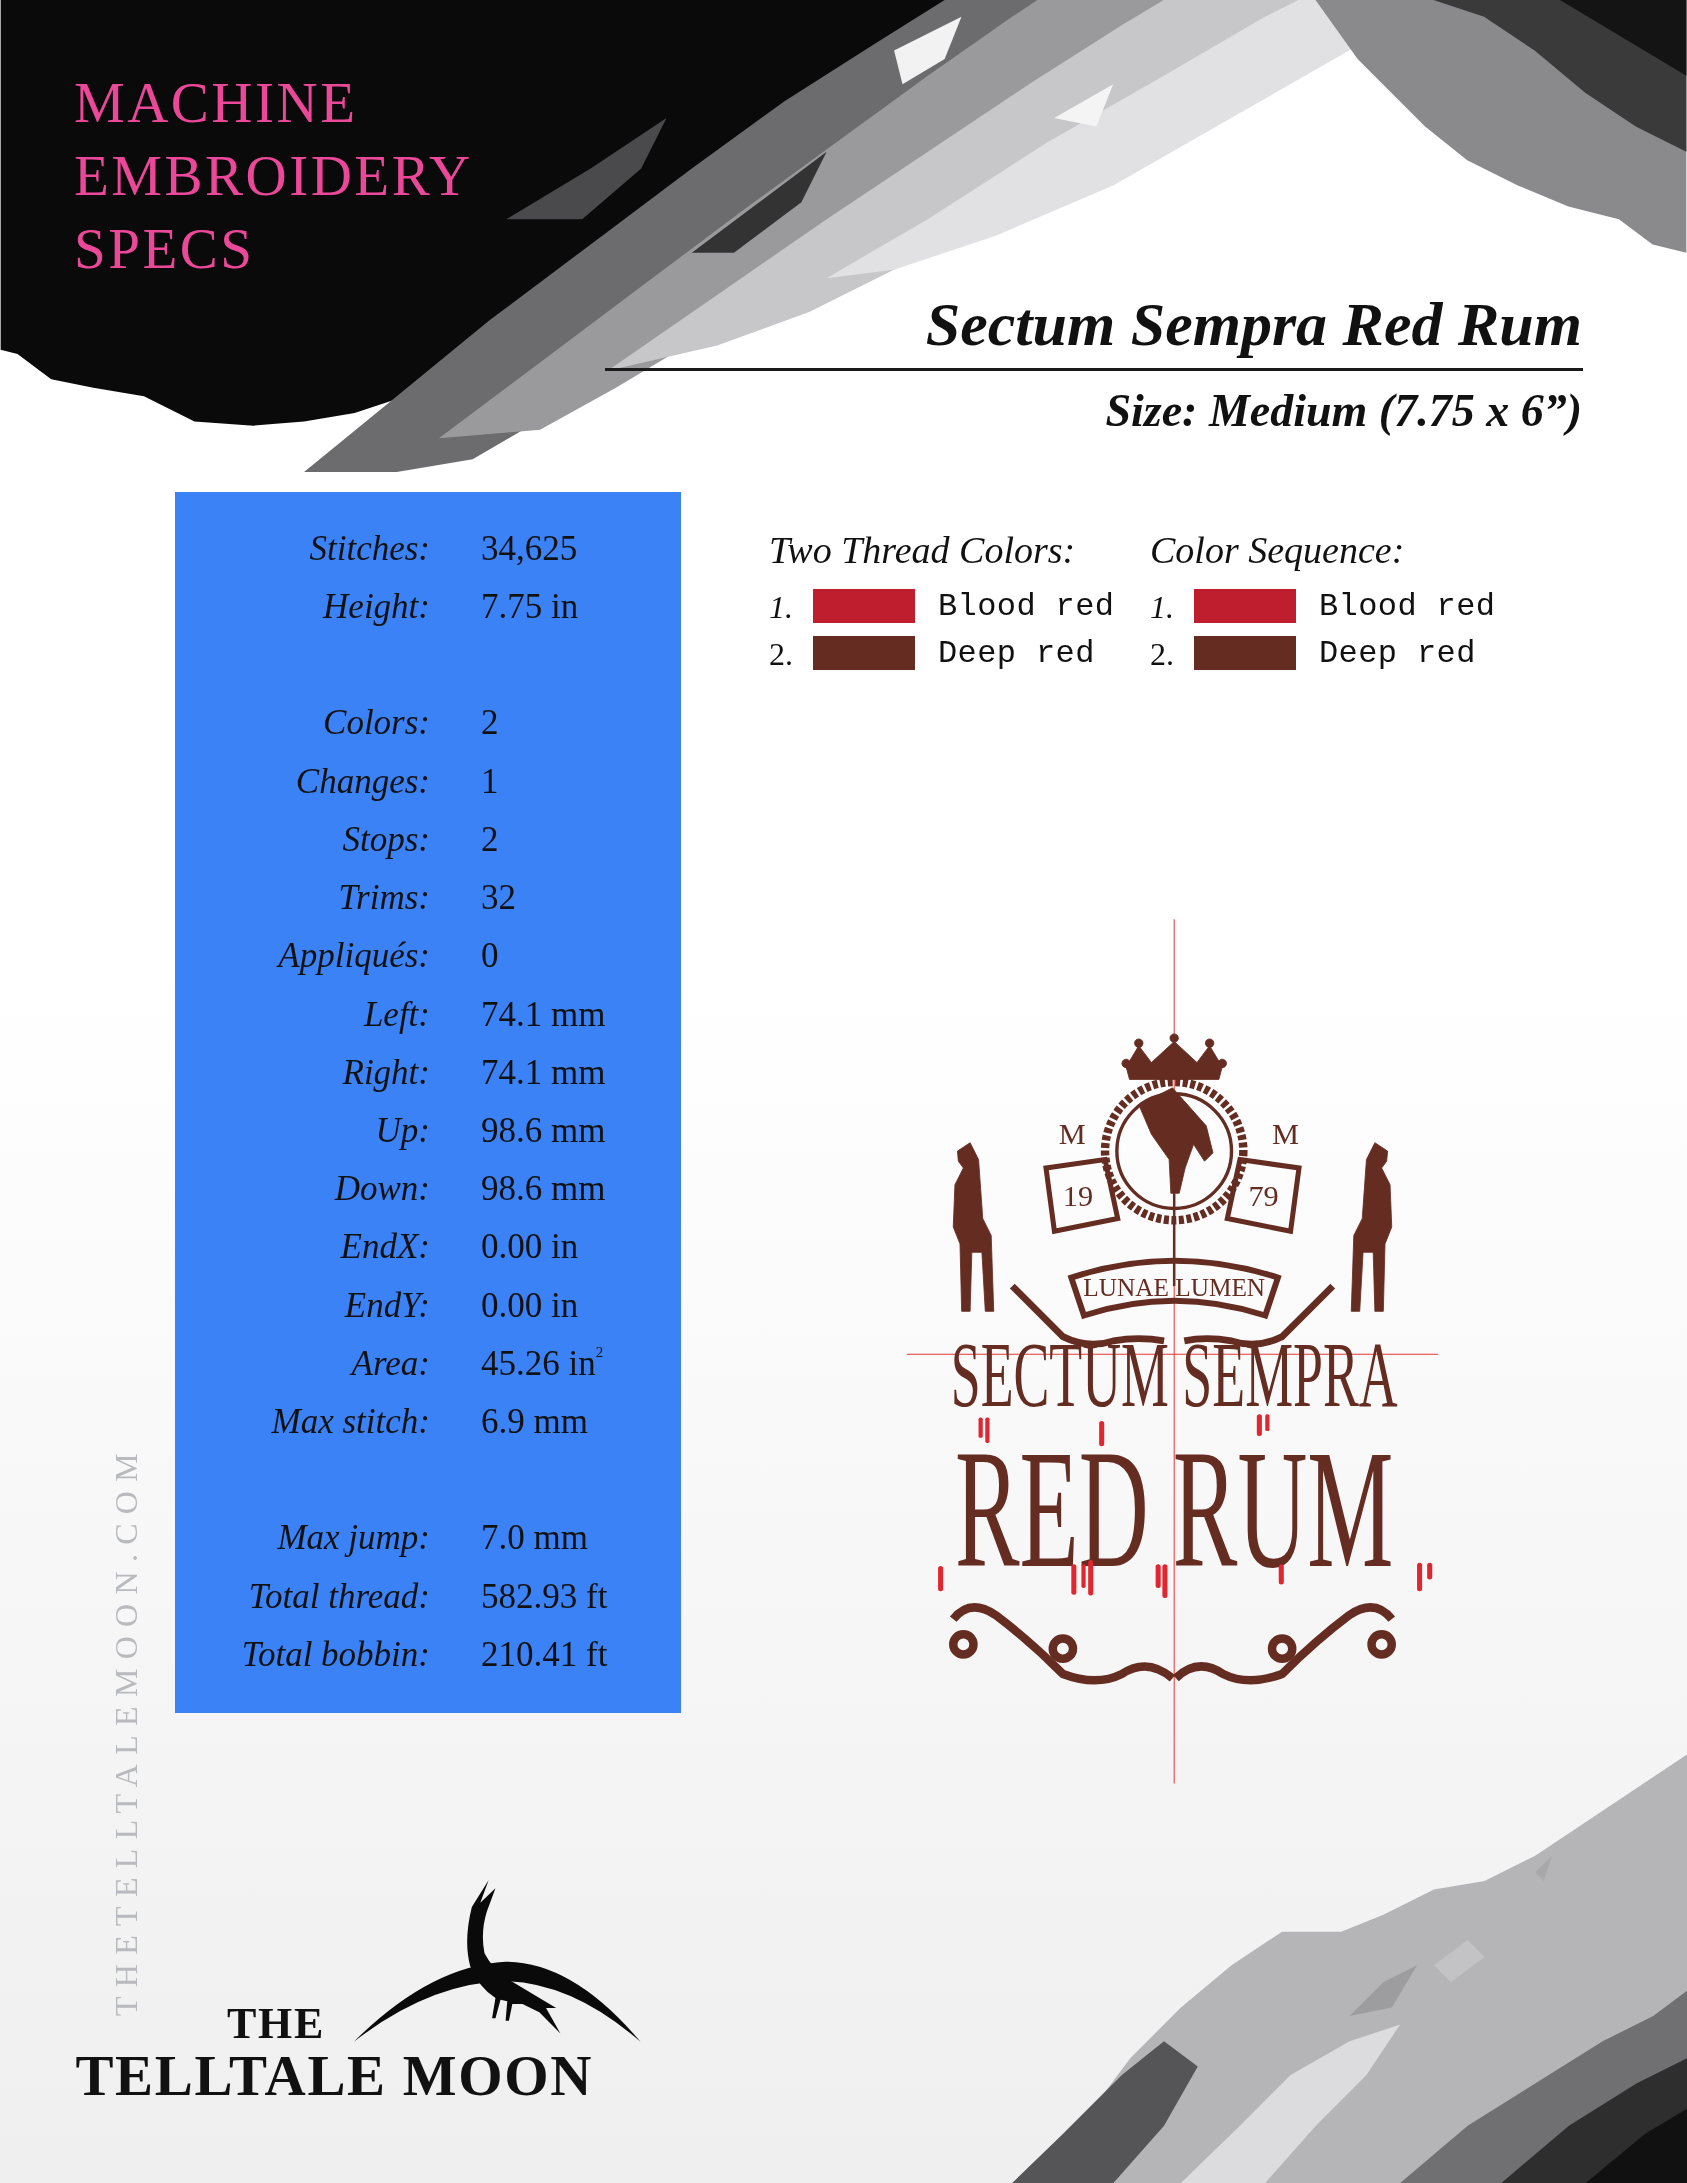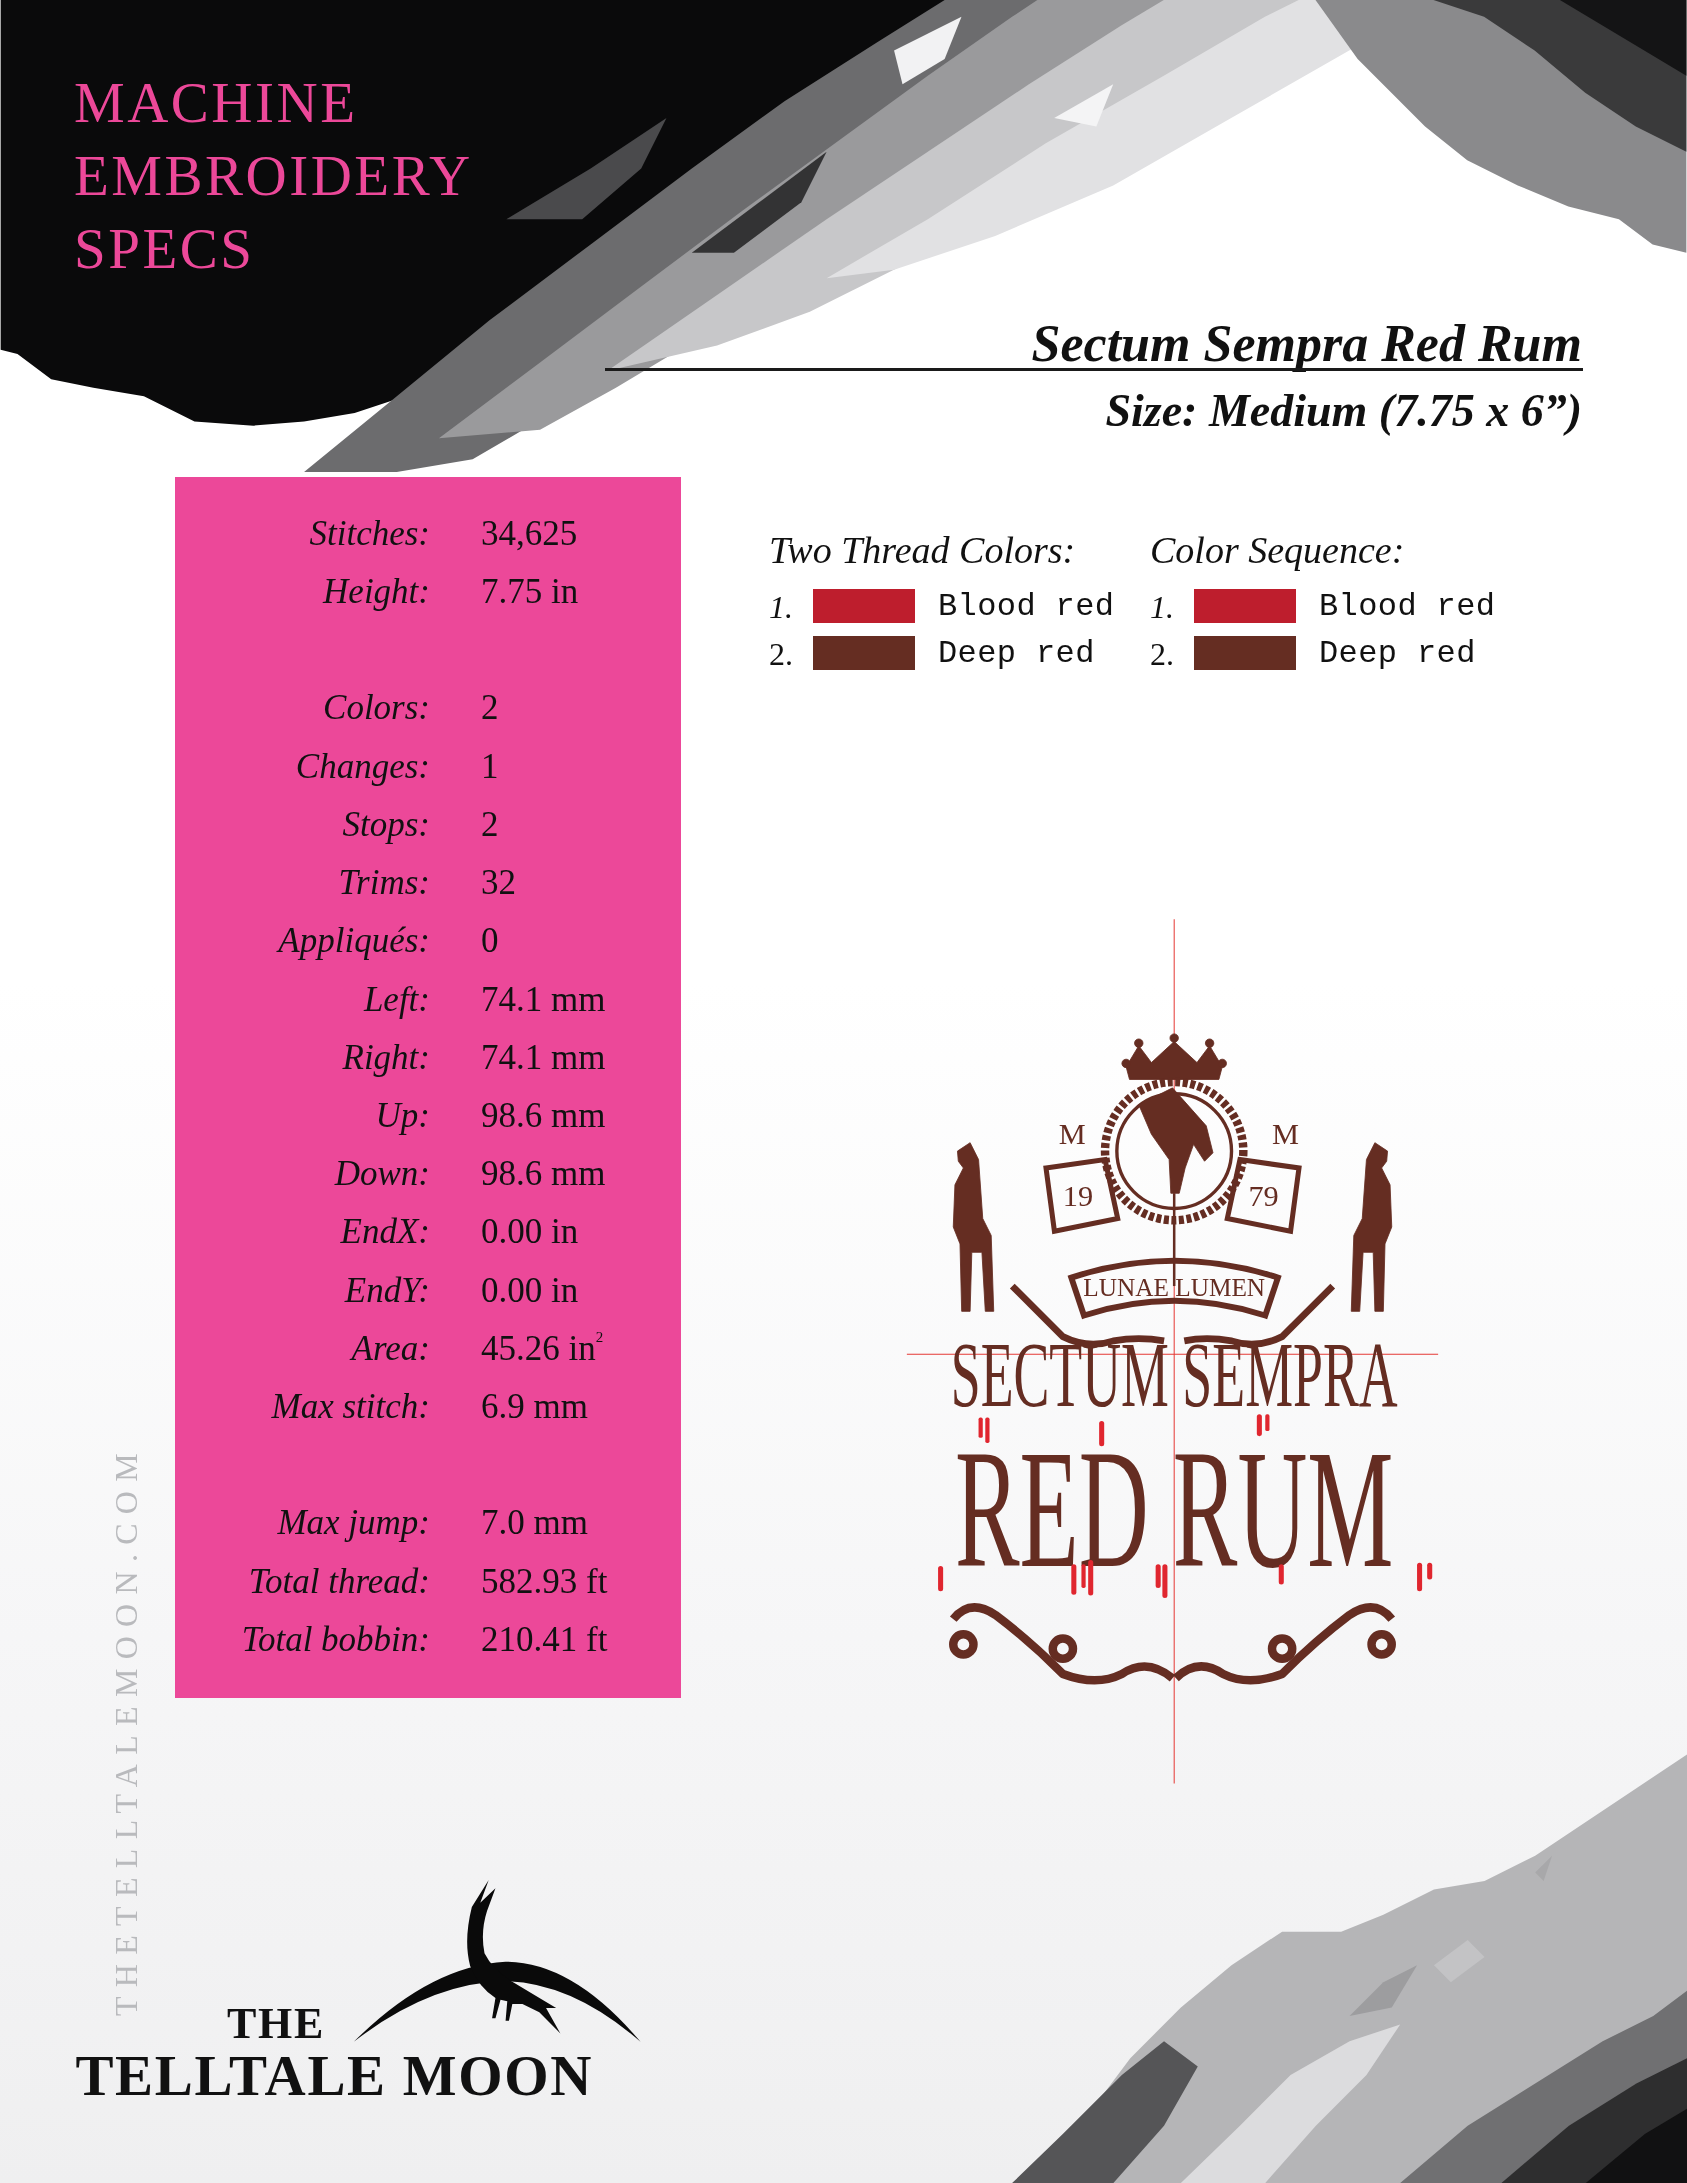--- a/index.html
+++ b/index.html
@@ -17,36 +17,36 @@
   .main-title {
     position: absolute; left: 74px; top: 66px;
     color: #ec4899; font-family: "Liberation Serif", "DejaVu Serif", serif;
     font-size: 57px; line-height: 73px; letter-spacing: 2.5px; font-weight: normal;
     text-transform: uppercase;
   }
   .main-title div { white-space: nowrap; }
 
   .design-name {
     position: absolute; right: 105px; top: 295px;
-    font-style: italic; font-weight: bold; font-size: 52px; line-height: 59px;
-    white-space: nowrap; text-align: right; margin-top: 19px;
+    font-style: italic; font-weight: bold; font-size: 62px; line-height: 59px;
+    white-space: nowrap; text-align: right;
   }
   .divider {
     position: absolute; left: 605px; top: 368px; width: 978px; height: 3.4px; background: #1a1a1a;
   }
   .design-size {
     position: absolute; right: 105px; top: 381px;
     font-style: italic; font-weight: bold; font-size: 46px; line-height: 59px;
     white-space: nowrap; text-align: right;
   }
 
   
   .specs-panel {
-    position: absolute; left: 175px; top: 477px; width: 506px; height: 1221px;
-    background: #ec4899;
+    position: absolute; left: 175px; top: 492px; width: 506px; height: 1221px;
+    background: #3b82f6;
   }
   .spec-row {
     position: absolute; left: 0; width: 506px; height: 58px;
     font-size: 35px; line-height: 58px;
   }
   .spec-label {
     position: absolute; right: 251px; top: 0; font-style: italic; white-space: nowrap; text-align: right;
   }
   .spec-value {
     position: absolute; left: 306px; top: 0; white-space: nowrap;

